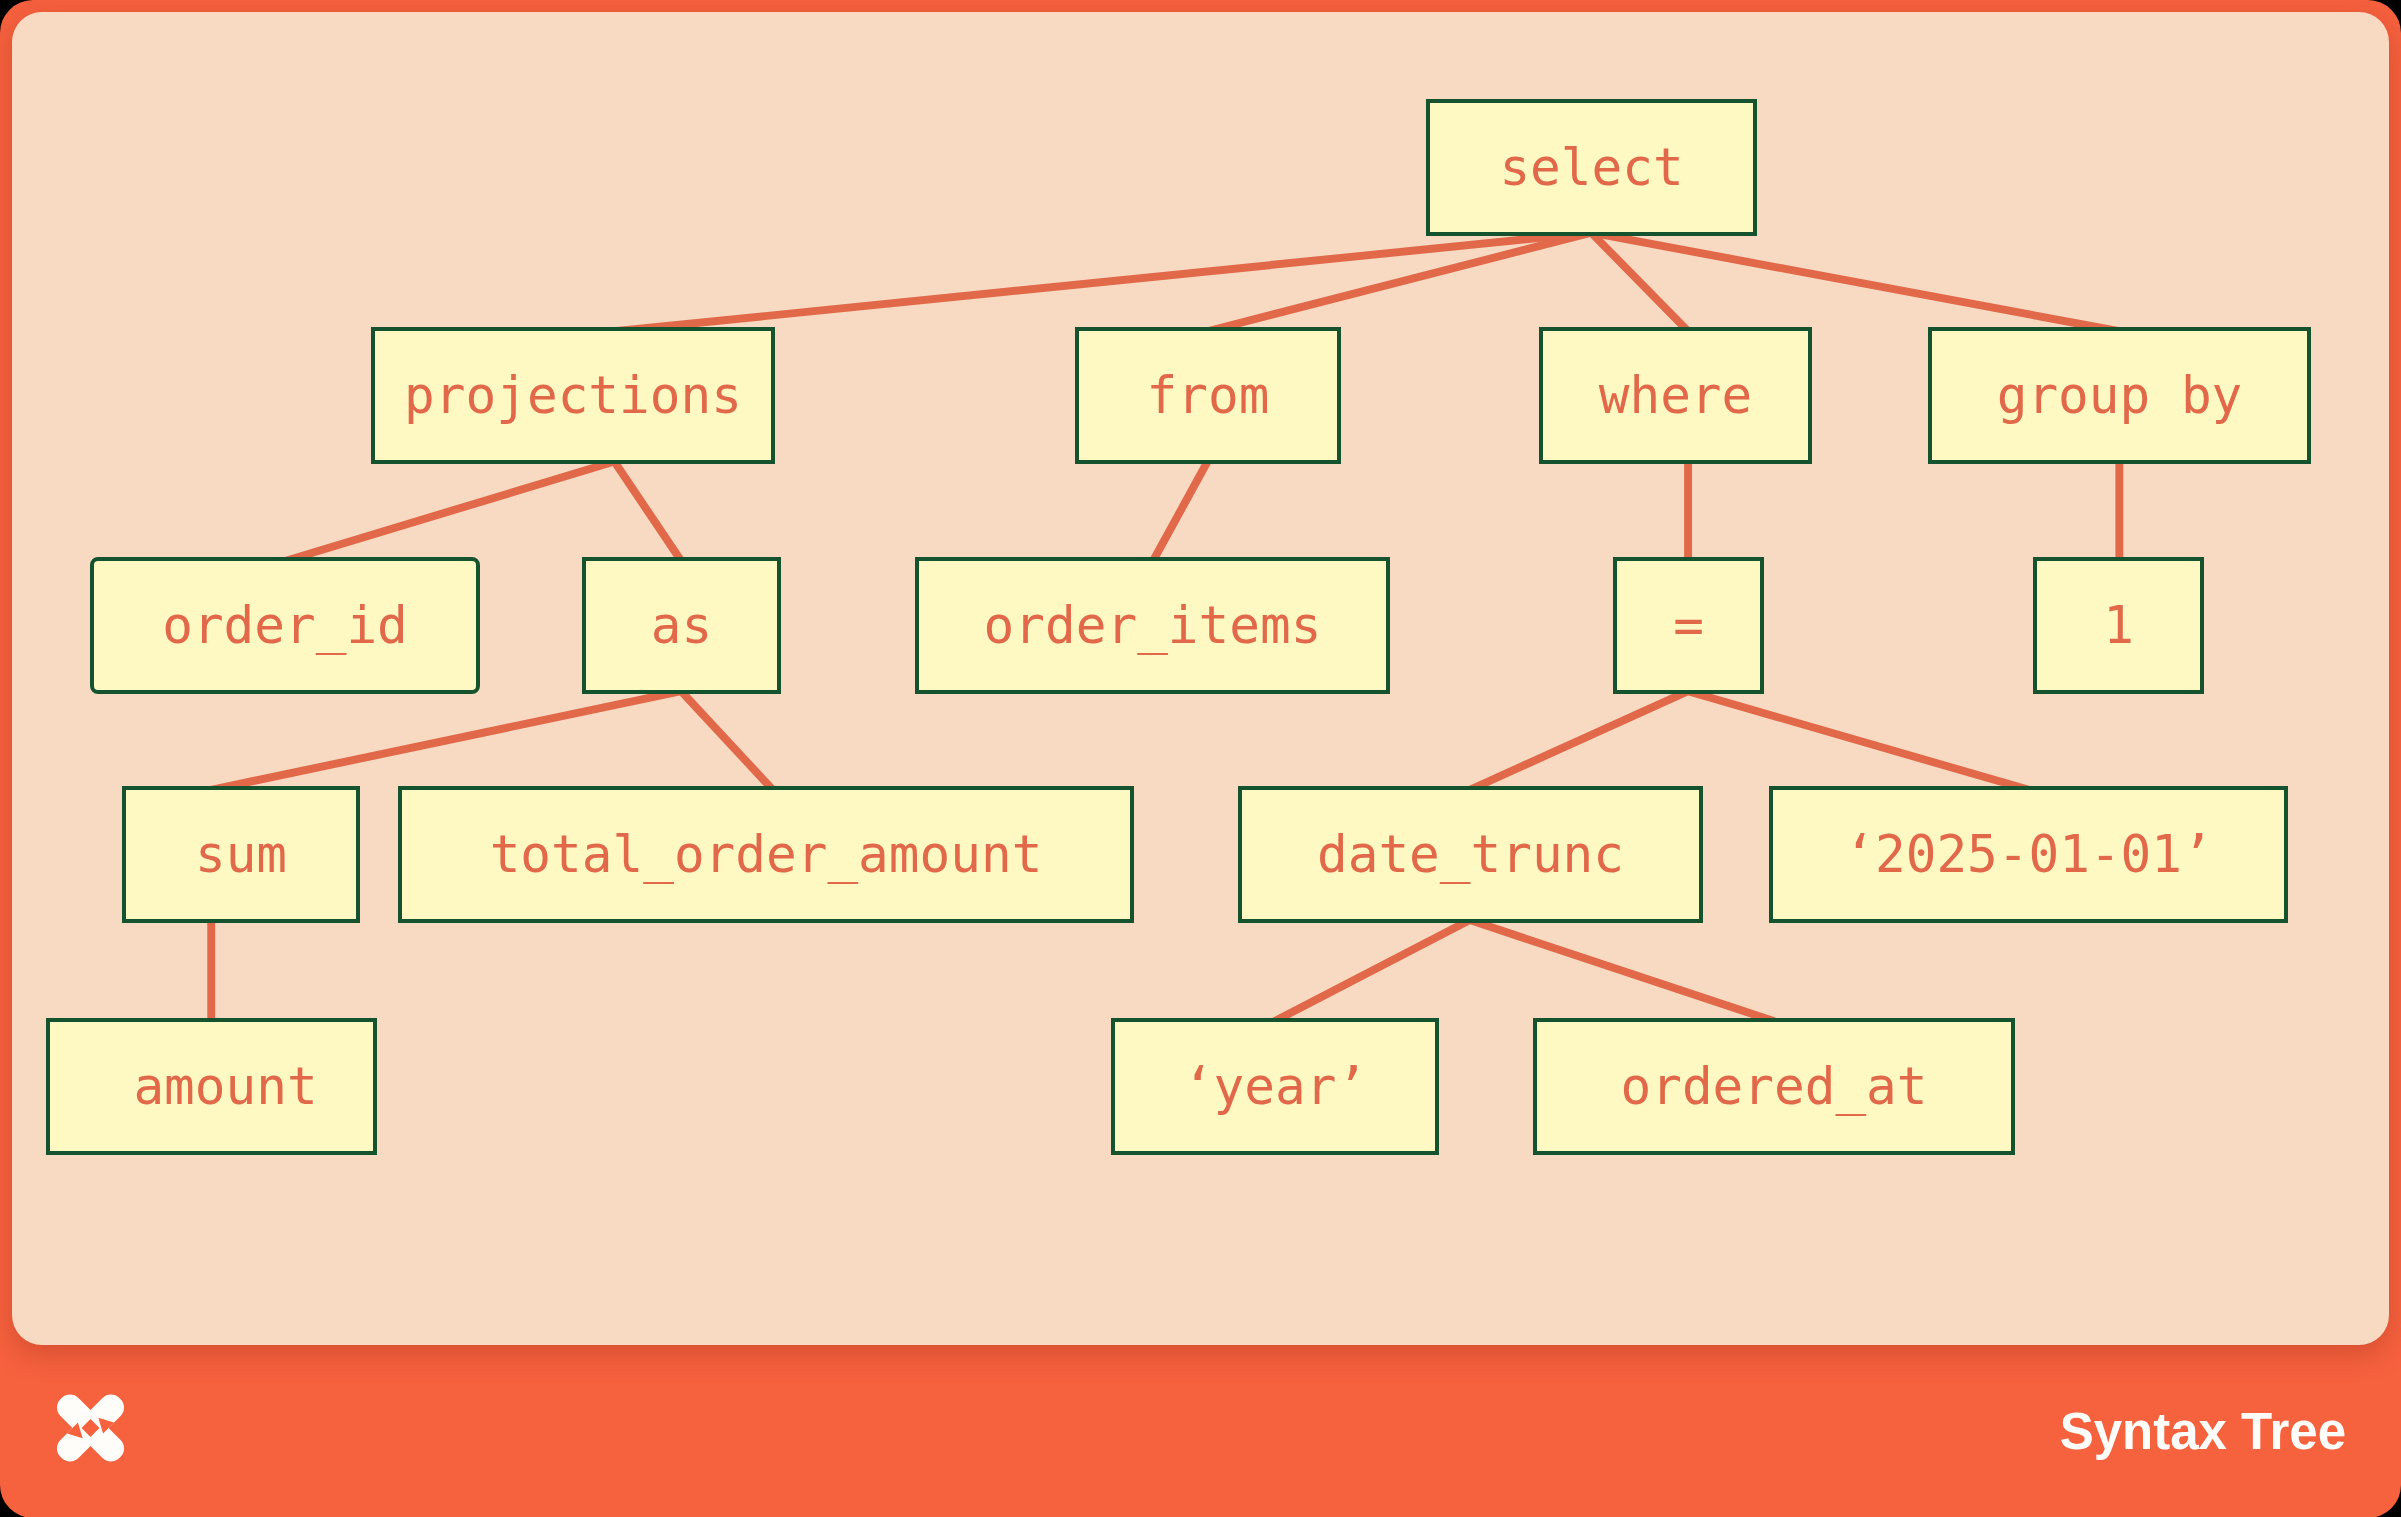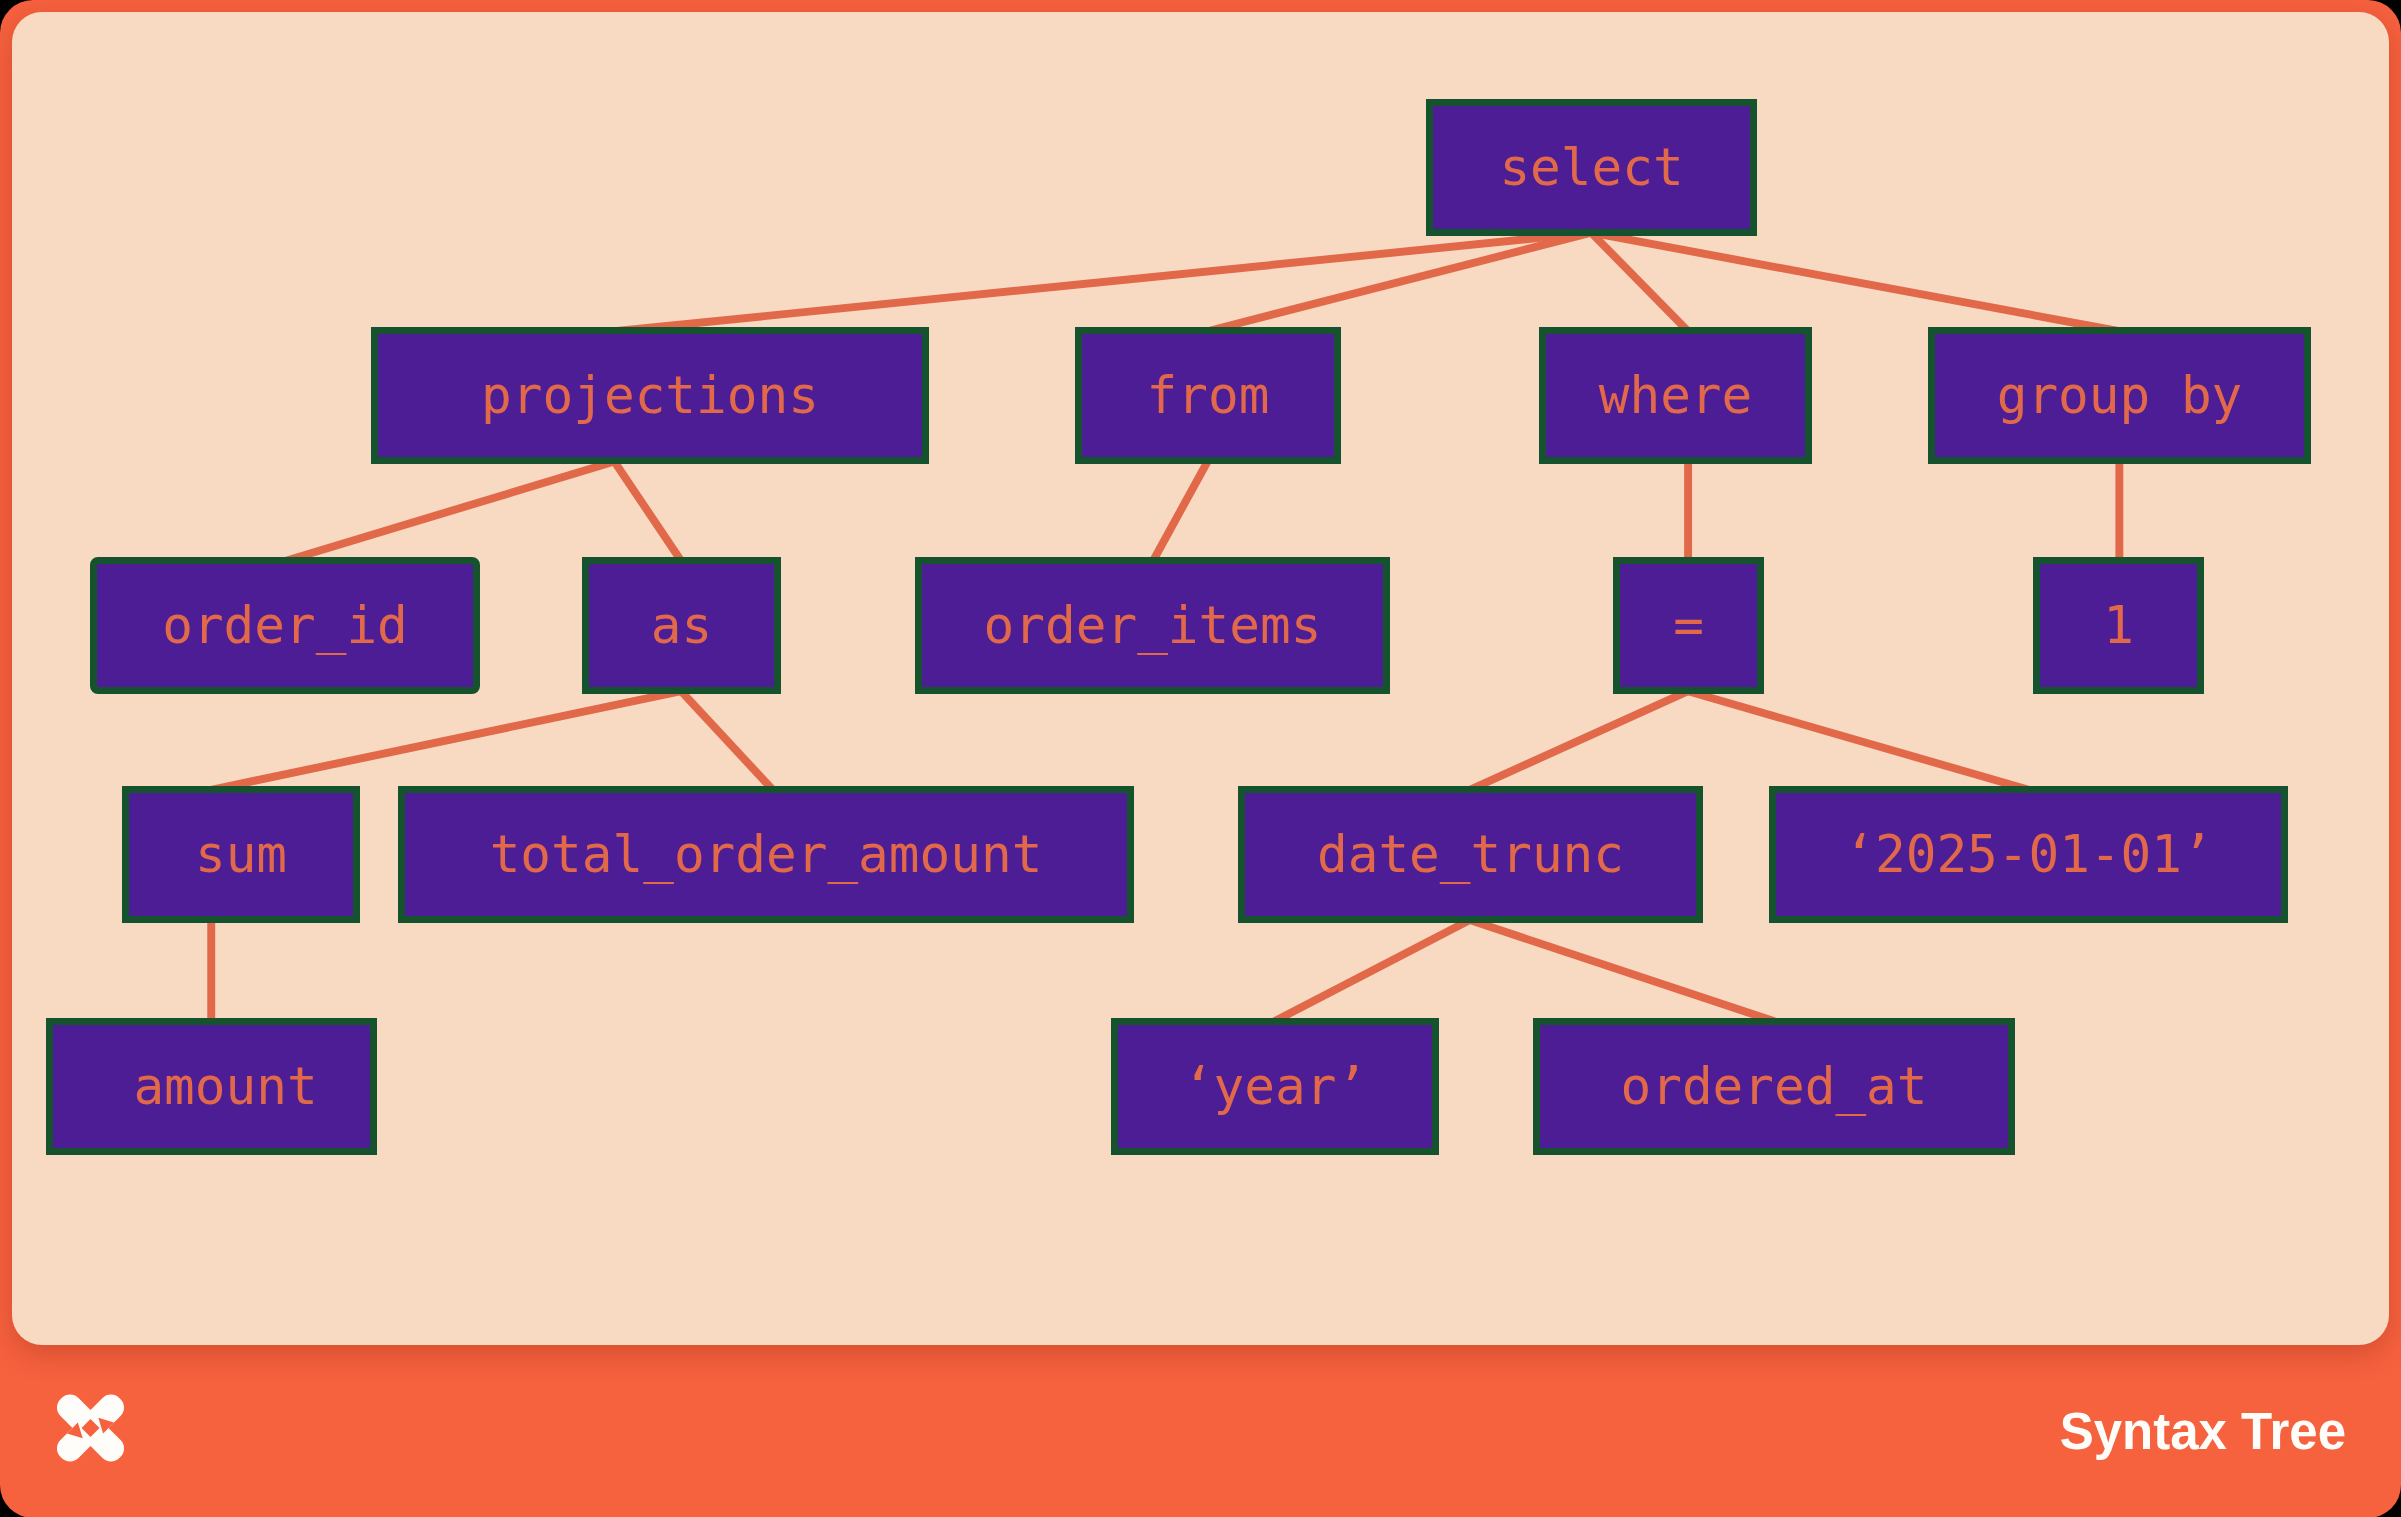--- a/index.html
+++ b/index.html
@@ -35,22 +35,22 @@
     pointer-events: none;
   }
   .edges line {
     stroke: #e1694a;
     stroke-width: 9;
   }
   .node {
     position: absolute;
     height: 137px;
     box-sizing: border-box;
-    background: #4c1d95;
-    border: 7px solid #14532d;
+    background: #fef9c3;
+    border: 4px solid #14532d;
     display: flex;
     align-items: center;
     justify-content: center;
     z-index: 2;
   }
   .node span {
     font-size: 51px;
     color: #e1694a;
     white-space: nowrap;
     letter-spacing: 0;
@@ -106,21 +106,21 @@
     <line x1="1918" y1="785" x2="1670" y2="897"></line>
     <line x1="1918" y1="785" x2="2305" y2="897"></line>
     <line x1="240" y1="1045" x2="240" y2="1160"></line>
     <line x1="1670" y1="1045" x2="1448" y2="1160"></line>
     <line x1="1670" y1="1045" x2="2016" y2="1160"></line>
   </svg>
 
   <div class="node" style="left:1426px; top:99px; width:331px;">
     <span>select</span>
   </div>
-  <div class="node" style="left:371px; top:327px; width:558px;justify-content:center;">
+  <div class="node" style="left:371px; top:327px; width:404px;justify-content:center;">
     <span>projections</span>
   </div>
   <div class="node" style="left:1075px; top:327px; width:266px;">
     <span>from</span>
   </div>
   <div class="node" style="left:1539px; top:327px; width:273px;">
     <span>where</span>
   </div>
   <div class="node" style="left:1928px; top:327px; width:383px;">
     <span>group by</span>

